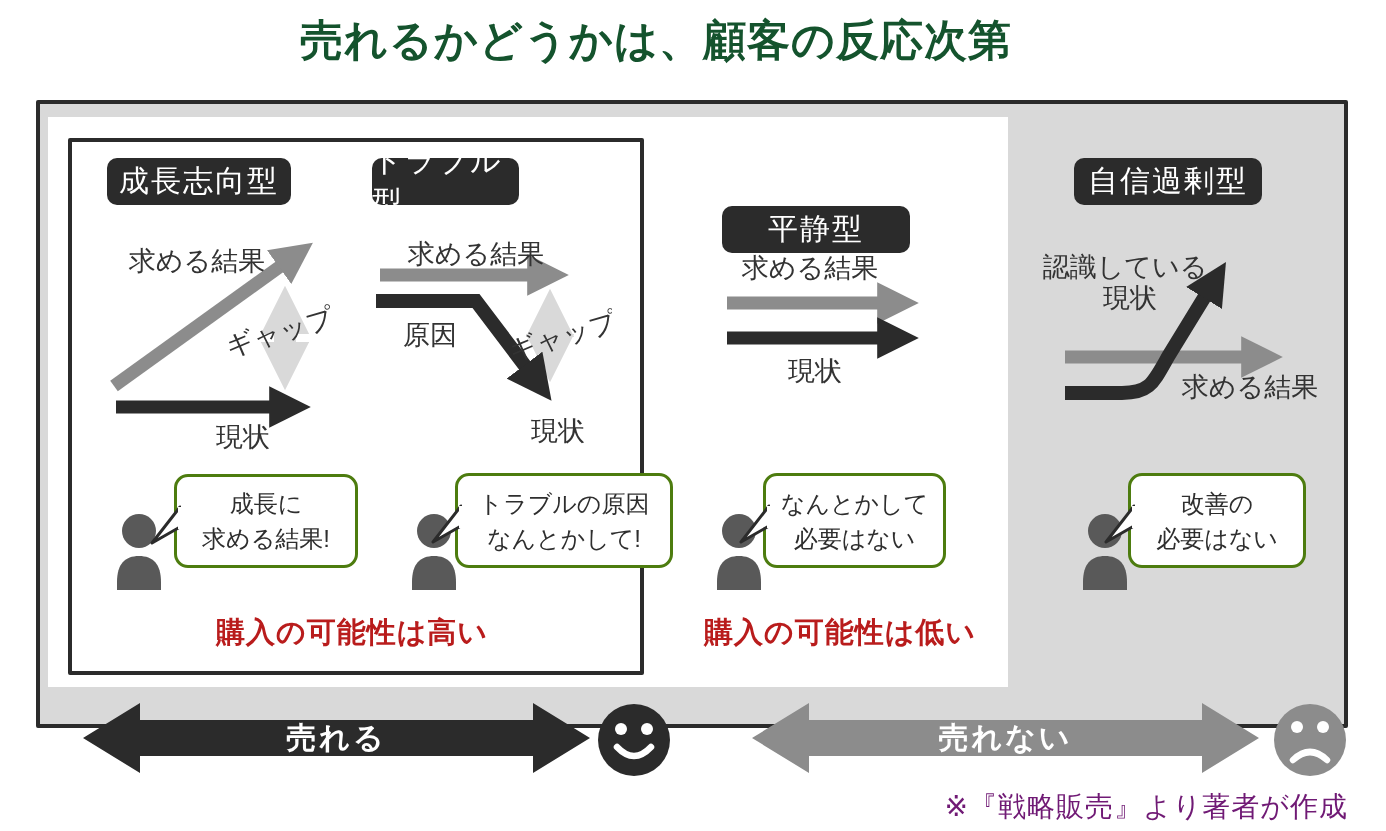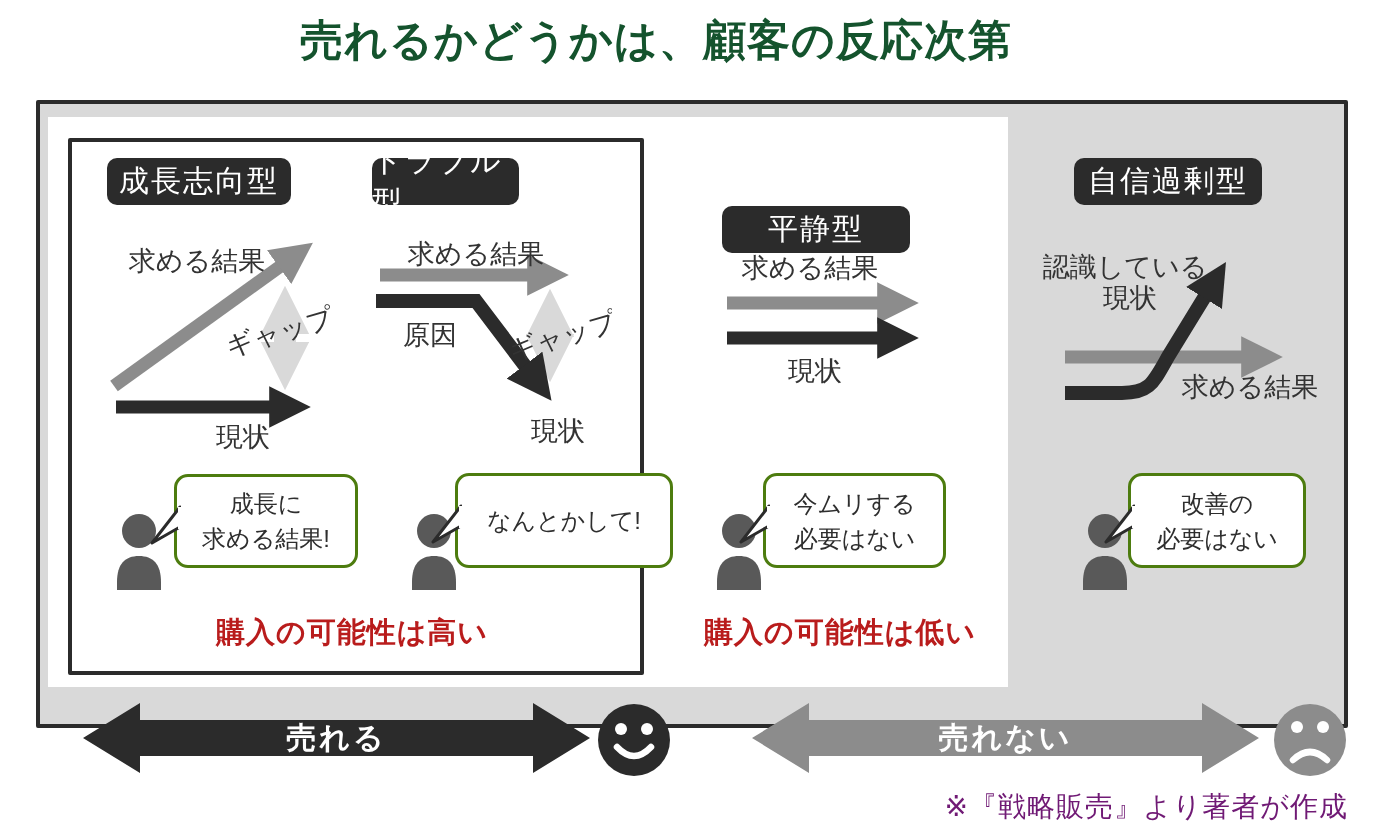--- a/index.html
+++ b/index.html
@@ -171,28 +171,29 @@
       <rect x="29" y="3" width="3" height="22" fill="#ffffff"></rect>
     </svg>
     <div>成長に</div>
     <div>求める結果!</div>
   </div>
   <div class="abs bubble" style="left:455px;top:473px;width:212px;height:89px;">
     <svg class="bubble-tail" width="32" height="44" viewBox="0 0 32 44">
       <path d="M31,3 L3,39 L31,23 Z" fill="#ffffff" stroke="#2b2b2b" stroke-width="3" stroke-linejoin="round"></path>
       <rect x="29" y="3" width="3" height="22" fill="#ffffff"></rect>
     </svg>
+    <div>トラブルの原因</div>
     <div>なんとかして!</div>
   </div>
   <div class="abs bubble" style="left:763px;top:473px;width:177px;height:89px;">
     <svg class="bubble-tail" width="32" height="44" viewBox="0 0 32 44">
       <path d="M31,3 L3,39 L31,23 Z" fill="#ffffff" stroke="#2b2b2b" stroke-width="3" stroke-linejoin="round"></path>
       <rect x="29" y="3" width="3" height="22" fill="#ffffff"></rect>
     </svg>
-    <div>今ムリする</div>
+    <div>なんとかして</div>
     <div>必要はない</div>
   </div>
   <div class="abs bubble" style="left:1128px;top:473px;width:172px;height:89px;">
     <svg class="bubble-tail" width="32" height="44" viewBox="0 0 32 44">
       <path d="M31,3 L3,39 L31,23 Z" fill="#ffffff" stroke="#2b2b2b" stroke-width="3" stroke-linejoin="round"></path>
       <rect x="29" y="3" width="3" height="22" fill="#ffffff"></rect>
     </svg>
     <div>改善の</div>
     <div>必要はない</div>
   </div>

